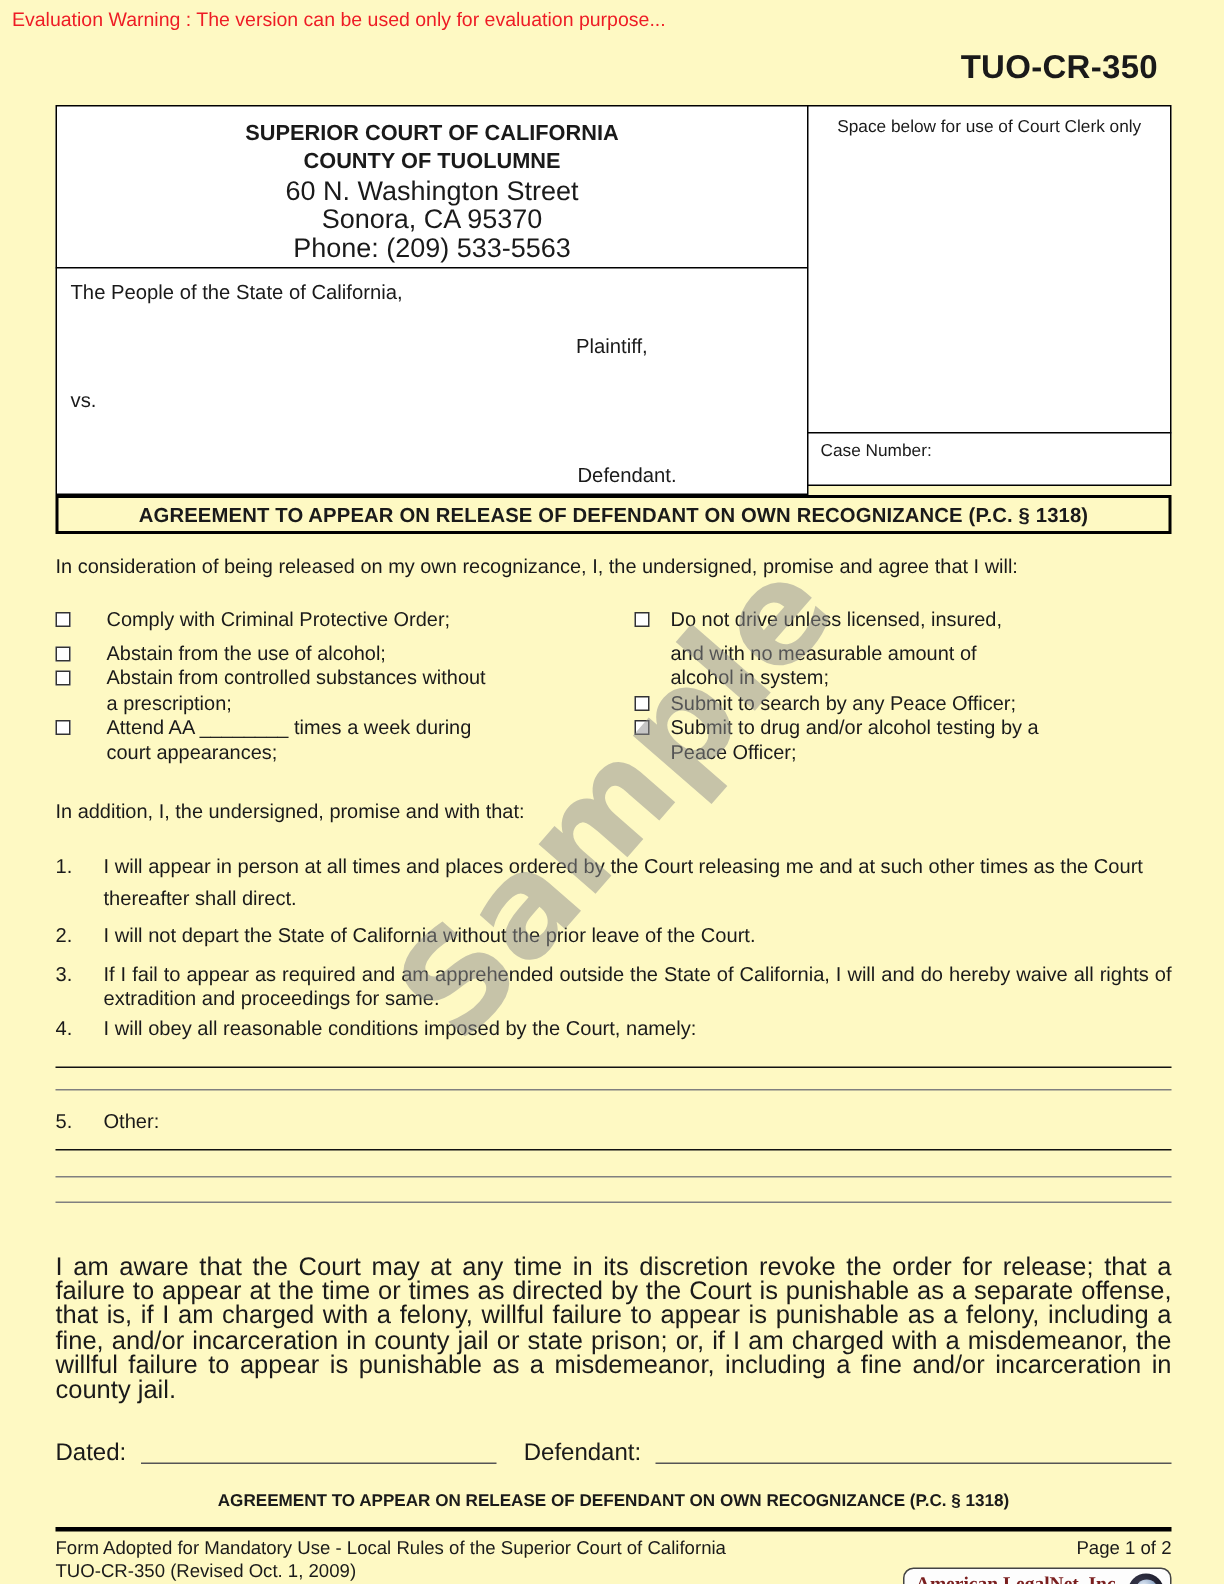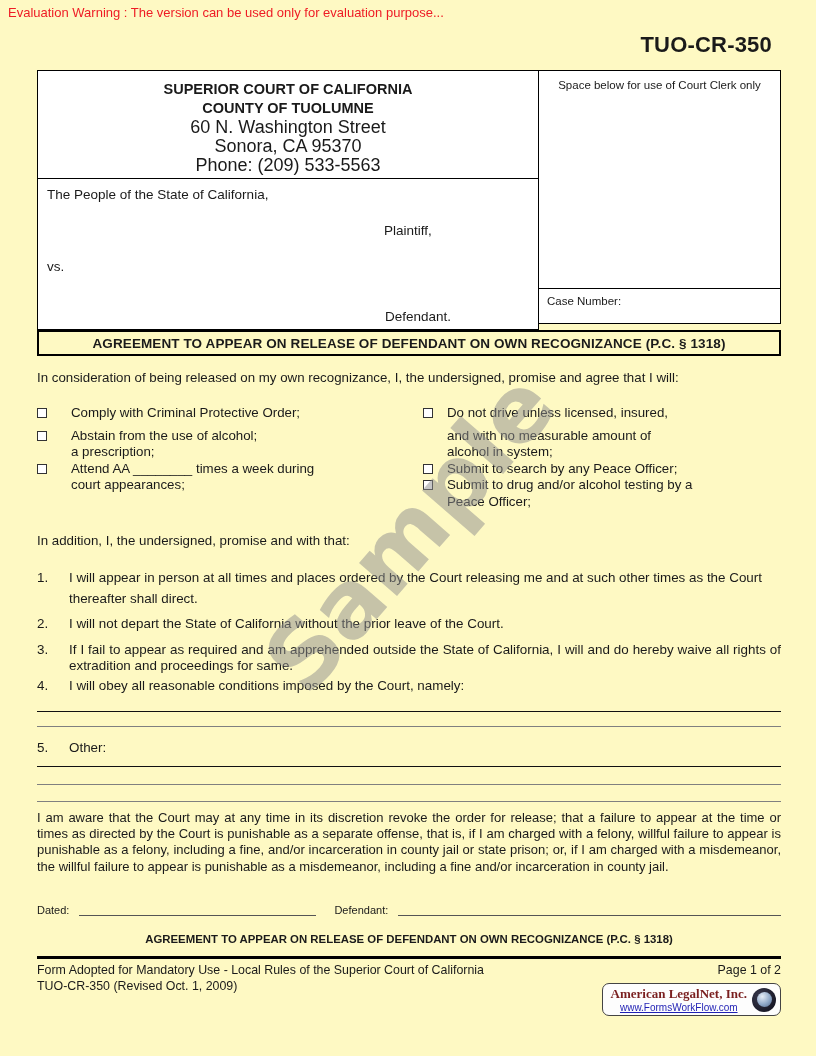--- a/index.html
+++ b/index.html
@@ -63,22 +63,22 @@
   .num-item.item-4 { line-height:16.5px; margin-bottom:0; }
   .num-item.item-5 { line-height:16.5px; margin-bottom:4px; }
   .rule { border-top:1.4px solid #111; height:0; }
   .rule.gray { border-top:1px solid #808080; }
   .rules-after-4 { margin-top:17px; margin-bottom:0; }
   .rules-after-4 .r2 { margin-top:14px; }
   .sp-before-5 { height:13px; }
   .rules-after-5 .r1 { margin-top:9px; }
   .rules-after-5 .r2 { margin-top:17px; }
   .rules-after-5 .r3 { margin-top:16px; }
-  .aware { font-size:13px; line-height:16.4px; text-align:justify; margin-top:8px; }
-  .sig-row { display:flex; align-items:flex-end; margin-top:25px; font-size:11px; }
+  .aware { font-size:17px; line-height:16.4px; text-align:justify; margin-top:35px; }
+  .sig-row { display:flex; align-items:flex-start; margin-top:25px; font-size:16px; }
   .sig-label { flex:none; padding-right:10px; }
   .sig-label.defendant { padding-left:18px; }
   .sig-line { border-bottom:1px solid #555; height:16px; }
   .sig-line.dated { width:237px; }
   .sig-line.def { flex:1; }
   .footer-title { text-align:center; font-weight:bold; font-size:11.4px; margin-top:17px; }
   .thick-rule { border-top:3px solid #000; margin-top:11px; }
   .footer-row { display:flex; justify-content:space-between; margin-top:4px; }
   .footer-left { font-size:12.4px; line-height:15.5px; }
   .footer-right { text-align:right; }
@@ -151,20 +151,24 @@
       <div class="cond-col-left">
         <div class="cond-line gap-after">
           <span class="cb"></span>
           <span>Comply with Criminal Protective Order;</span>
         </div>
         <div class="cond-line">
           <span class="cb"></span>
           <span>Abstain from the use of alcohol;</span>
         </div>
         <div class="cond-line">
+          <span class="cb"></span>
+          <span>Abstain from controlled substances without</span>
+        </div>
+        <div class="cond-line">
           <span class="cb spacer"></span>
           <span>a prescription;</span>
         </div>
         <div class="cond-line">
           <span class="cb"></span>
           <span>Attend AA ________ times a week during</span>
         </div>
         <div class="cond-line">
           <span class="cb spacer"></span>
           <span>court appearances;</span>

